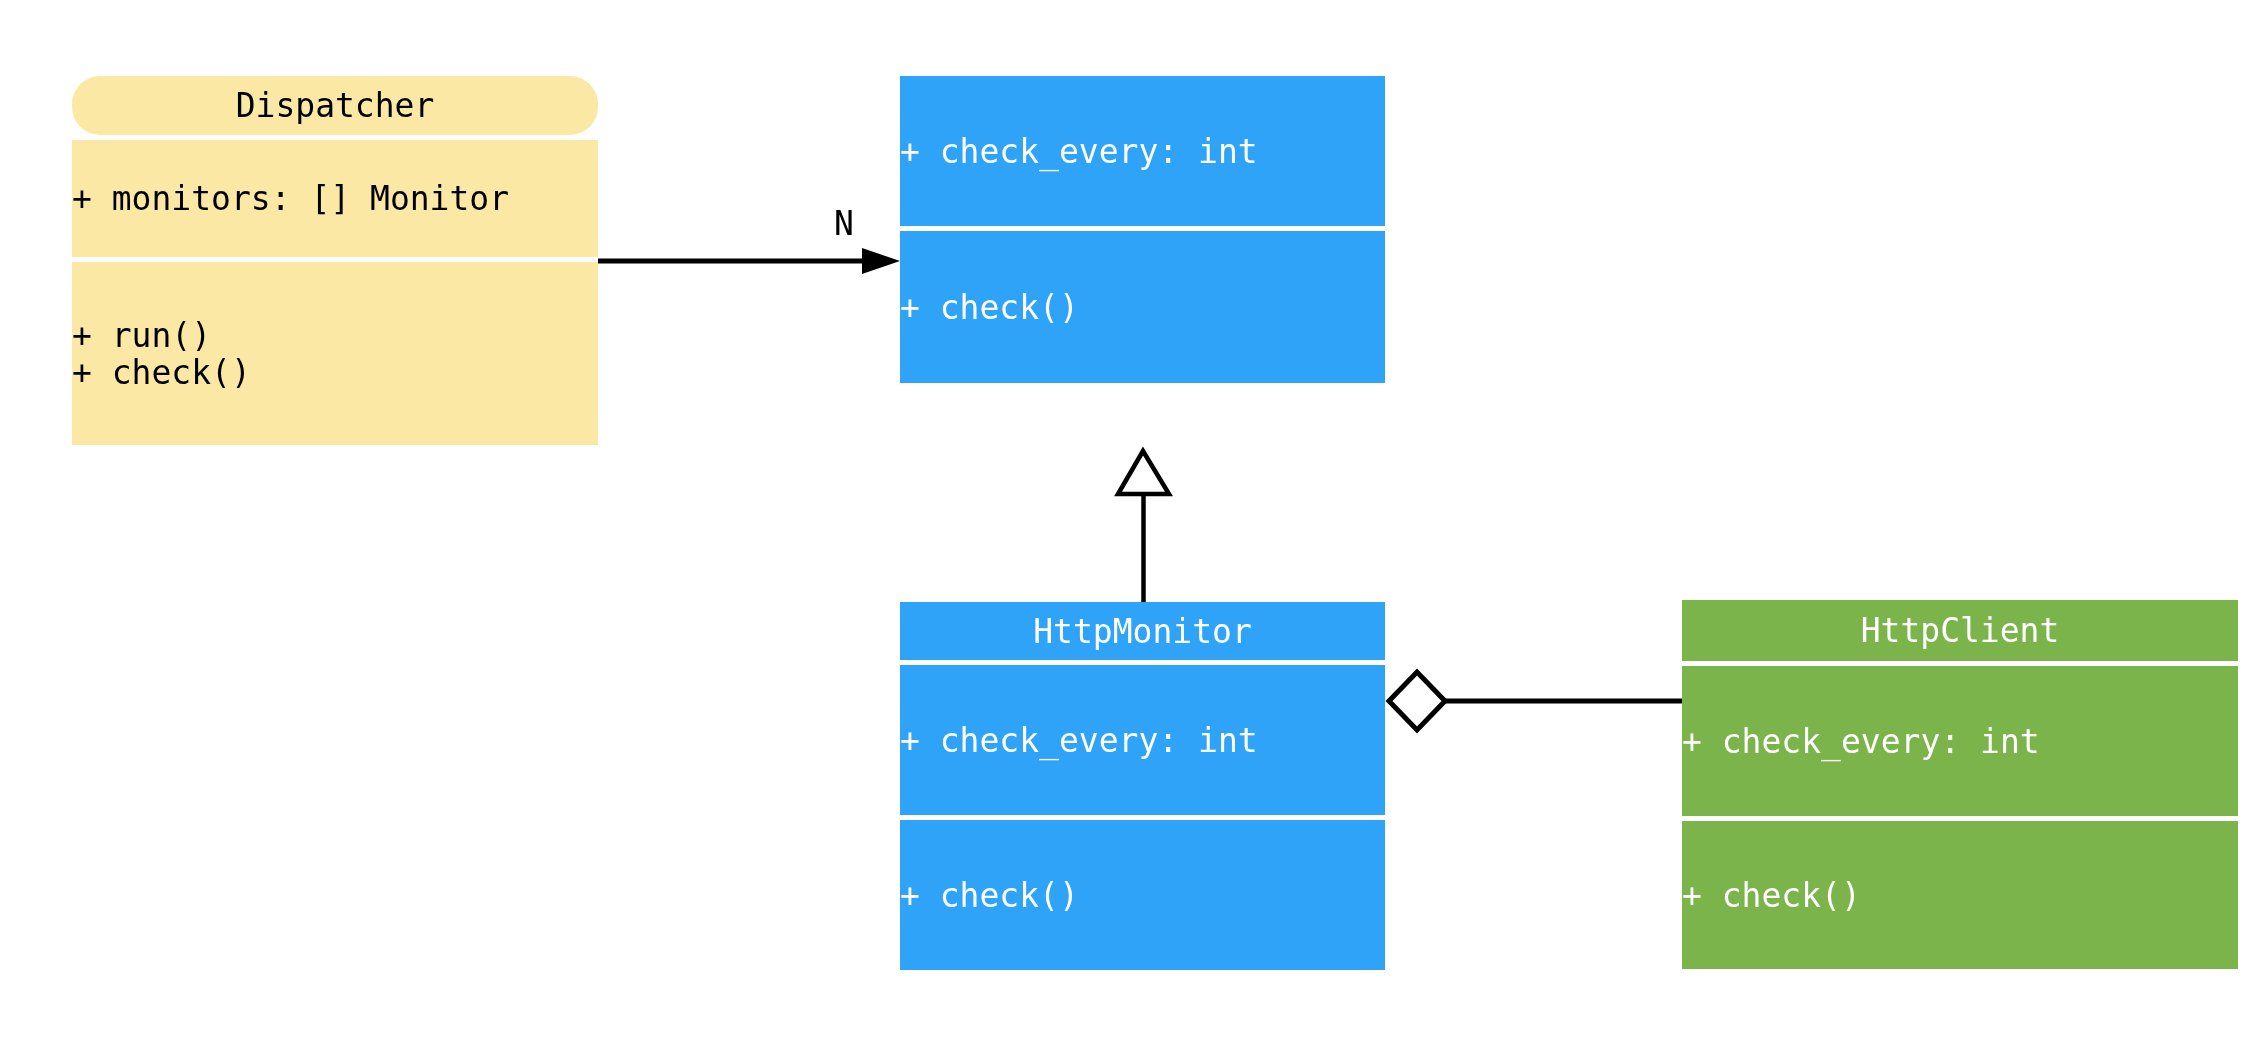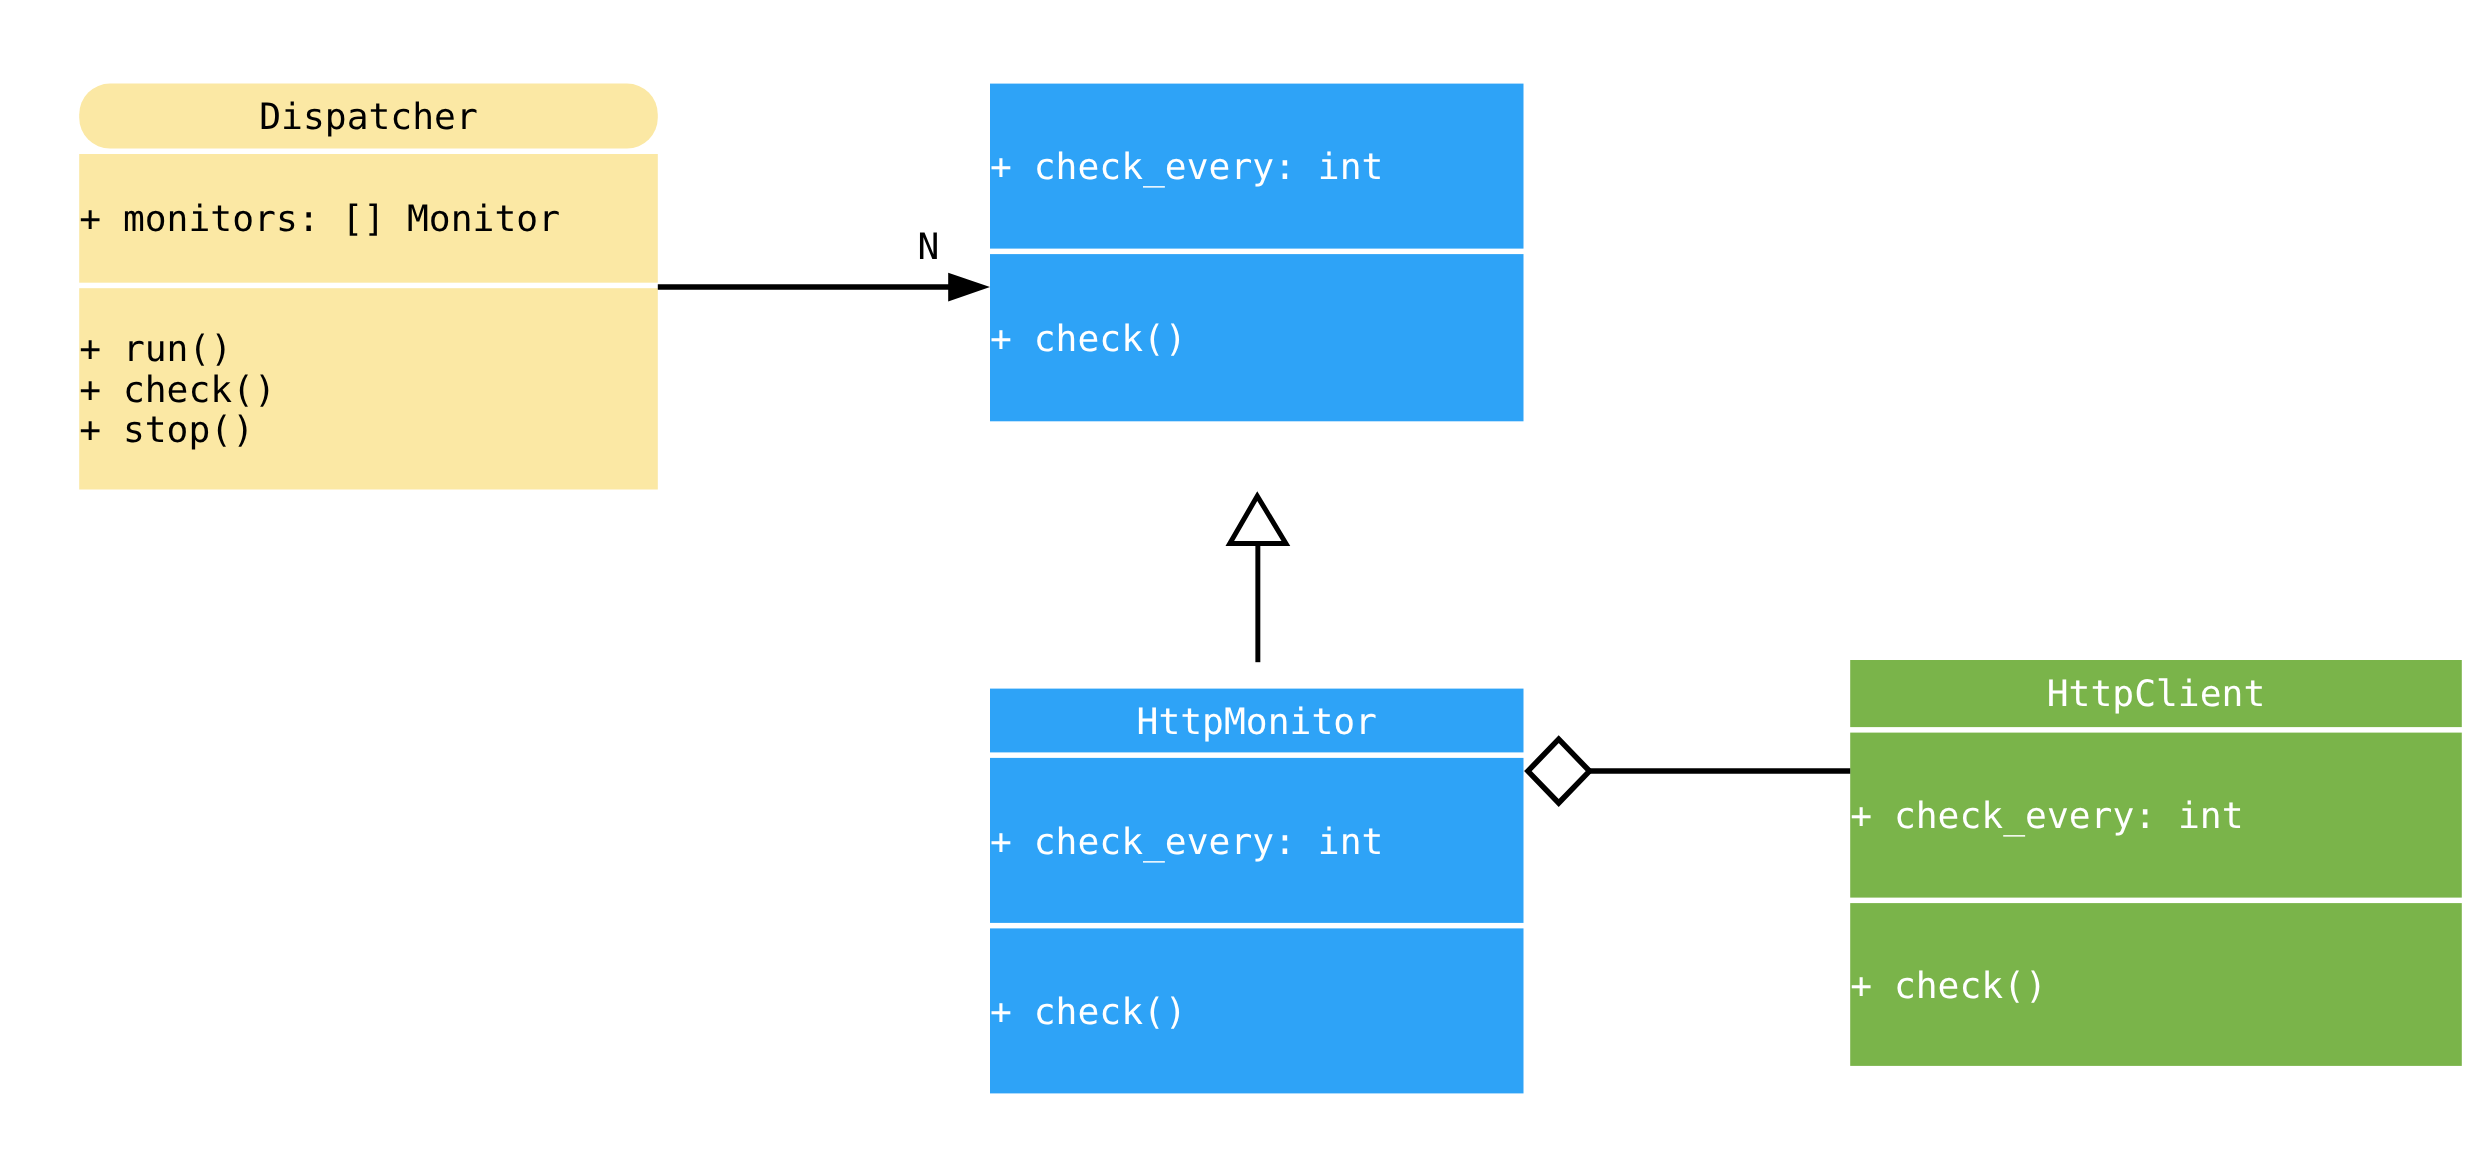--- a/index.html
+++ b/index.html
@@ -33,21 +33,21 @@
   .box-dispatcher  { left: 72px;   top: 76px;  width: 526px; }
   .box-dispatcher .title   { height: 59px; border-radius: 28px; }
   .box-dispatcher .attrs   { height: 117px; }
   .box-dispatcher .methods { height: 183px; }
 
   .box-monitor     { left: 900px;  top: 76px;  width: 485px; }
   .box-monitor .title   { height: 59px; }
   .box-monitor .attrs   { height: 150px; }
   .box-monitor .methods { height: 152px; }
 
-  .box-httpmonitor { left: 900px;  top: 602px; width: 485px; margin-top: 24px; }
+  .box-httpmonitor { left: 900px;  top: 602px; width: 485px; }
   .box-httpmonitor .title   { height: 58px; }
   .box-httpmonitor .attrs   { height: 150px; }
   .box-httpmonitor .methods { height: 150px; }
 
   .box-httpclient  { left: 1682px; top: 600px; width: 556px; }
   .box-httpclient .title   { height: 61px; }
   .box-httpclient .attrs   { height: 150px; }
   .box-httpclient .methods { height: 148px; }
 
   .connector-layer {
@@ -73,21 +73,20 @@
 <div class="canvas">
 
   <div class="uml-class box-dispatcher" style="--fill: #FBE8A4; color: rgb(0, 0, 0);">
     <div class="sec title" style="font-style: normal;">Dispatcher</div>
     <div class="sec body attrs">
       <div class="line">+ monitors: [] Monitor</div>
     </div>
     <div class="sec body methods">
       <div class="line">+ run()</div>
       <div class="line">+ check()</div>
-      <div class="line">+ stop()</div>
     </div>
   </div>
 
   <div class="uml-class box-monitor" style="--fill: #2EA3F7; color: rgb(255, 255, 255);">
     <div class="sec body attrs">
       <div class="line">+ check_every: int</div>
     </div>
     <div class="sec body methods">
       <div class="line">+ check()</div>
     </div>

